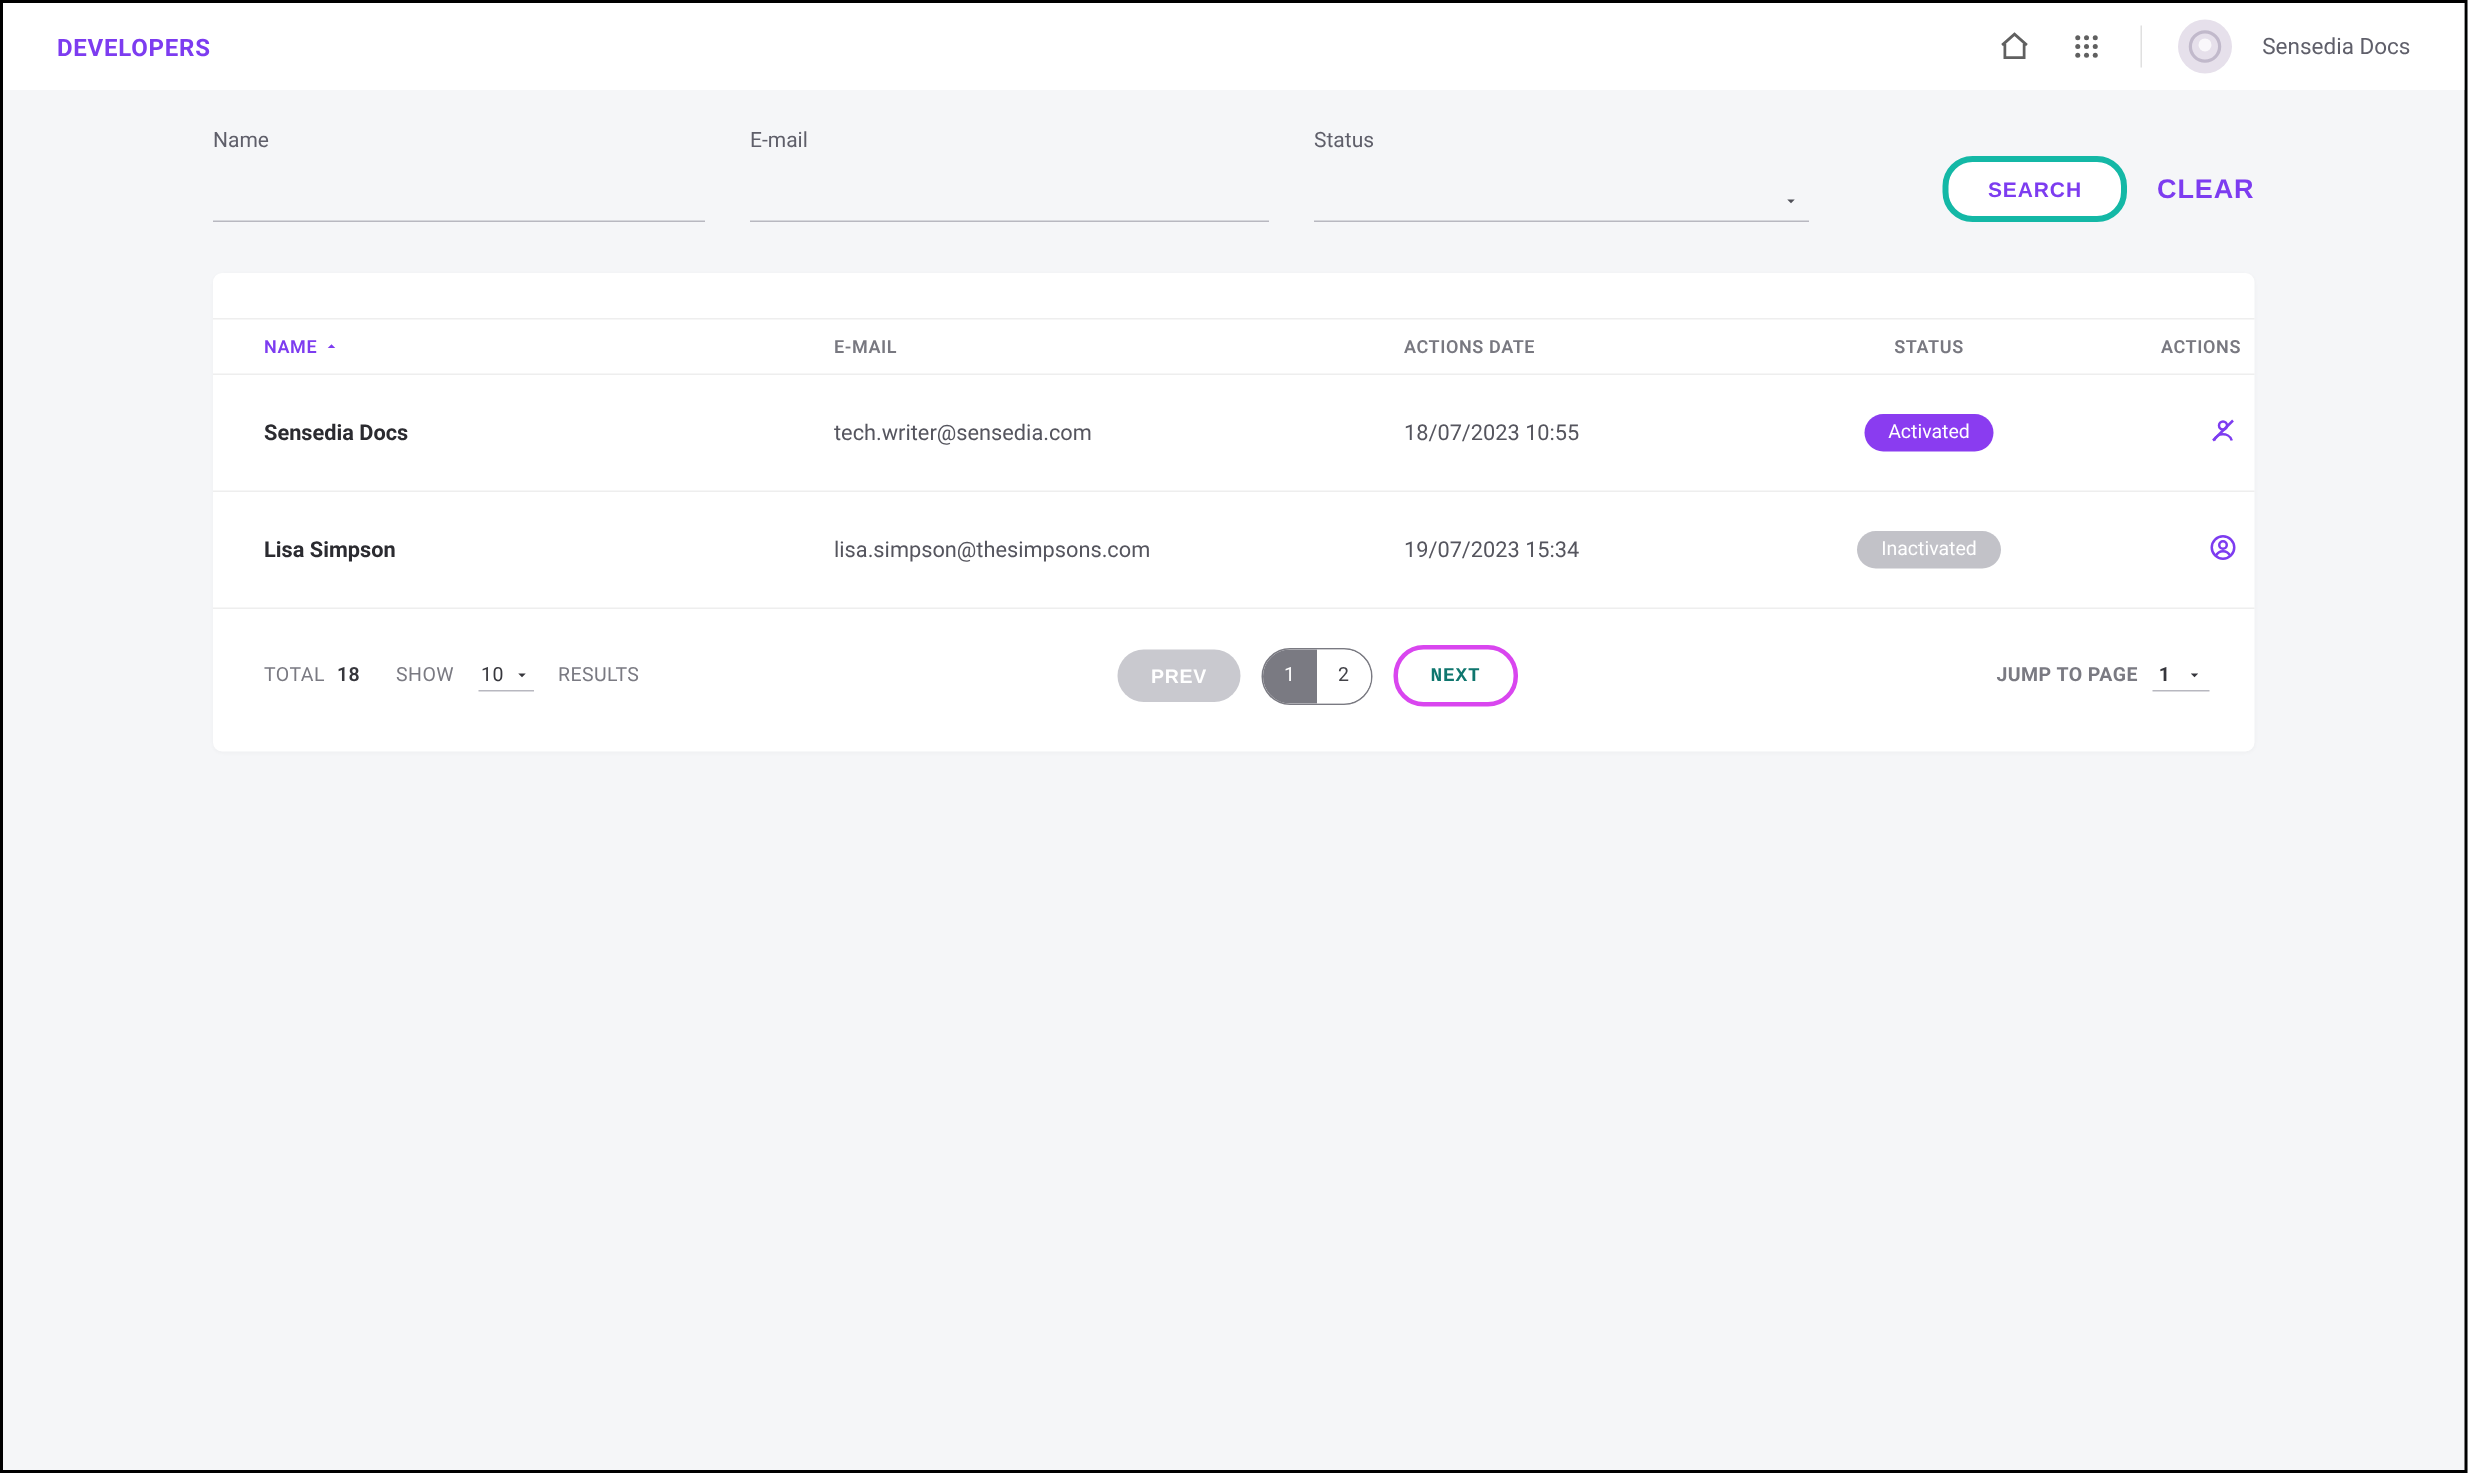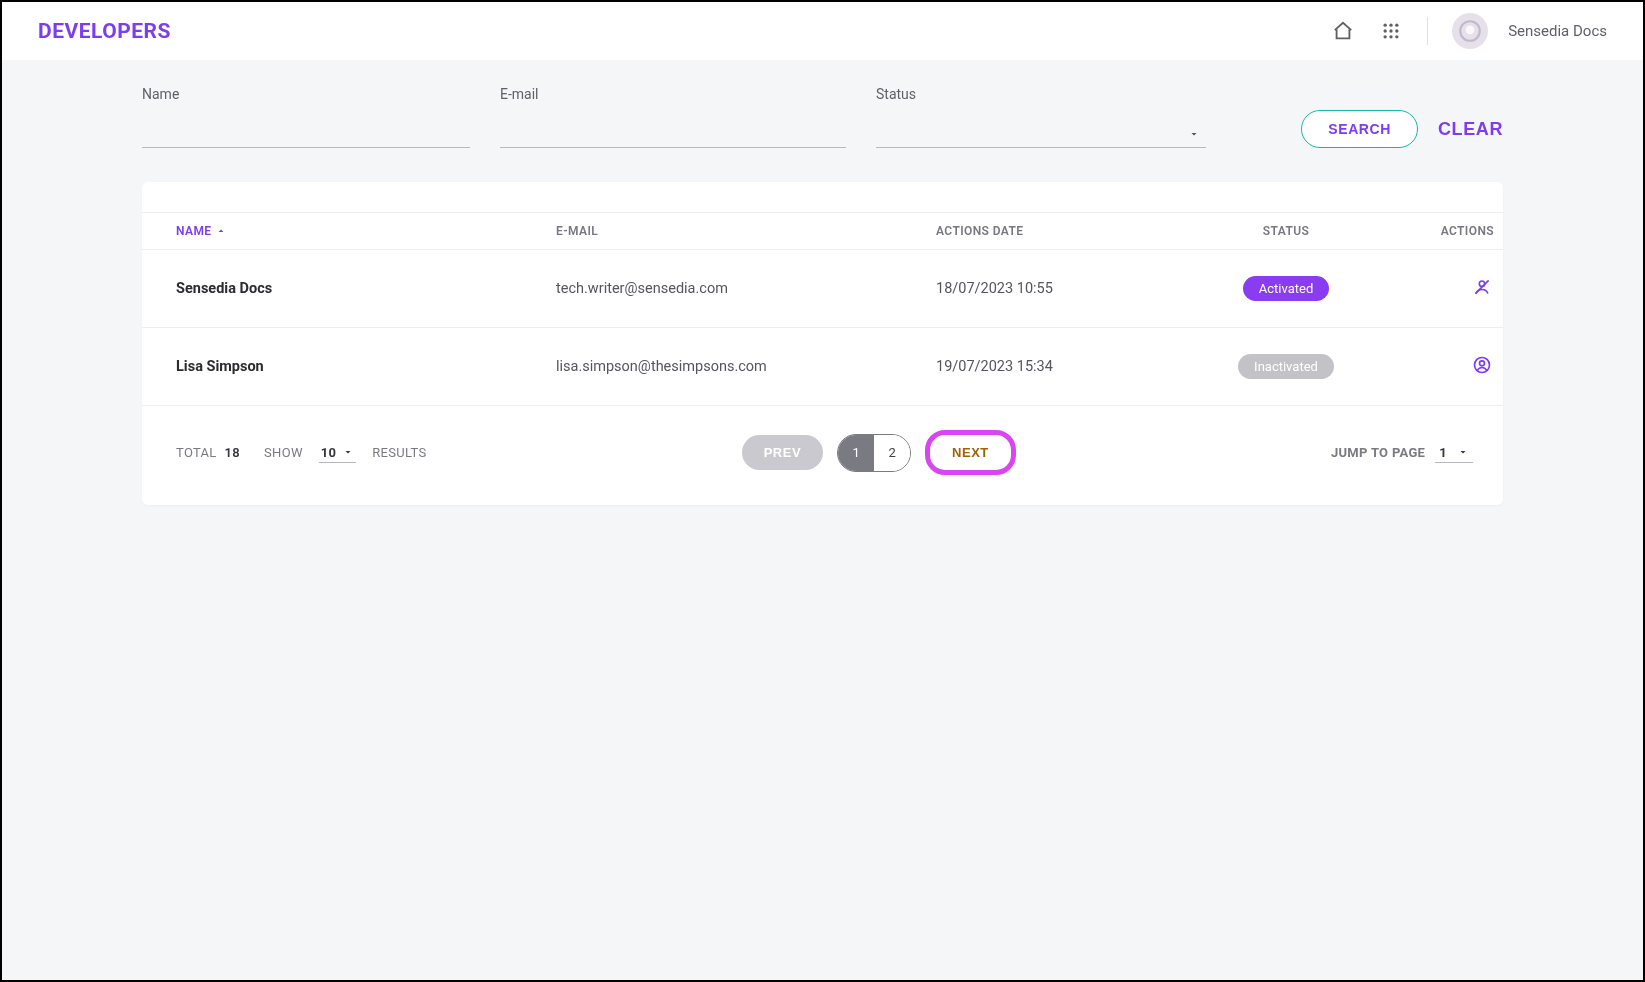--- a/index.html
+++ b/index.html
@@ -16,21 +16,21 @@
     display: flex;
     align-items: center;
     justify-content: space-between;
     height: 58px;
     padding: 0 36px;
     background: #fff;
   }
   .page-title {
     color: #7d3cf0;
     font-weight: 700;
-    font-size: 21px;
+    font-size: 16px;
     letter-spacing: 0.5px;
   }
   .header-right {
     display: flex;
     align-items: center;
     gap: 24px;
   }
   .icon-btn {
     width: 24px;
     height: 24px;
@@ -101,21 +101,21 @@
     padding-right: 6px;
     cursor: pointer;
   }
   .filter-actions {
     margin-left: auto;
     display: flex;
     align-items: center;
     gap: 20px;
   }
   .btn-search {
-    border: 1px solid #14b8a6;
+    border: 4px solid #14b8a6;
     color: #7d3cf0;
     background: #fff;
     border-radius: 20px;
     padding: 10px 26px;
     font-size: 14px;
     font-weight: 600;
     letter-spacing: 0.6px;
     cursor: pointer;
   }
   .btn-clear {
@@ -205,34 +205,34 @@
     align-items: center;
     padding: 24px 30px 30px 34px;
   }
   .pg-left { display:flex; align-items:center; gap: 8px; color:#7a7a82; font-size: 13px; letter-spacing:0.3px; }
   .pg-left .val { color:#36363c; font-weight:600; }
   .pg-show {
     display:flex; align-items:center; gap:6px;
     border-bottom: 1px solid #b8b8c0;
     padding: 2px 2px;
     margin: 0 8px;
-    color:#36363c; font-weight:700;
+    color:#36363c; font-weight:400;
     cursor:pointer;
   }
   .pg-center { margin: 0 auto; display:flex; align-items:center; gap: 14px; }
   .btn-prev, .btn-next {
     border-radius: 20px;
     padding: 10px 22px;
     font-size: 13px;
     font-weight: 600;
     letter-spacing:0.5px;
     cursor: pointer;
   }
   .btn-prev { background:#c9c9cf; color:#fff; border:none; cursor: default; }
-  .btn-next { background:#fff; color:#a16207; border:5px solid #d946ef; }
+  .btn-next { background:#fff; color:#0f766e; border:3px solid #d946ef;font-family:Liberation Mono, monospace; }
   .page-pill {
     display:flex; border:1px solid #7a7a82; border-radius:20px; overflow:hidden;
   }
   .page-num { width:36px; height:36px; display:flex; align-items:center; justify-content:center; font-size:13px; cursor:pointer; background:#fff; color:#424248; }
   .page-num.active { background:#7a7a82; color:#fff; }
   .pg-right { display:flex; align-items:center; gap:10px; color:#7a7a82; font-size: 13px; letter-spacing:0.3px;font-weight:bold; }
   .jump-sel { display:flex; align-items:center; gap:10px; border-bottom:1px solid #b8b8c0; padding:2px 4px; color:#36363c; cursor:pointer; }
 </style>
 </head>
 <body>

